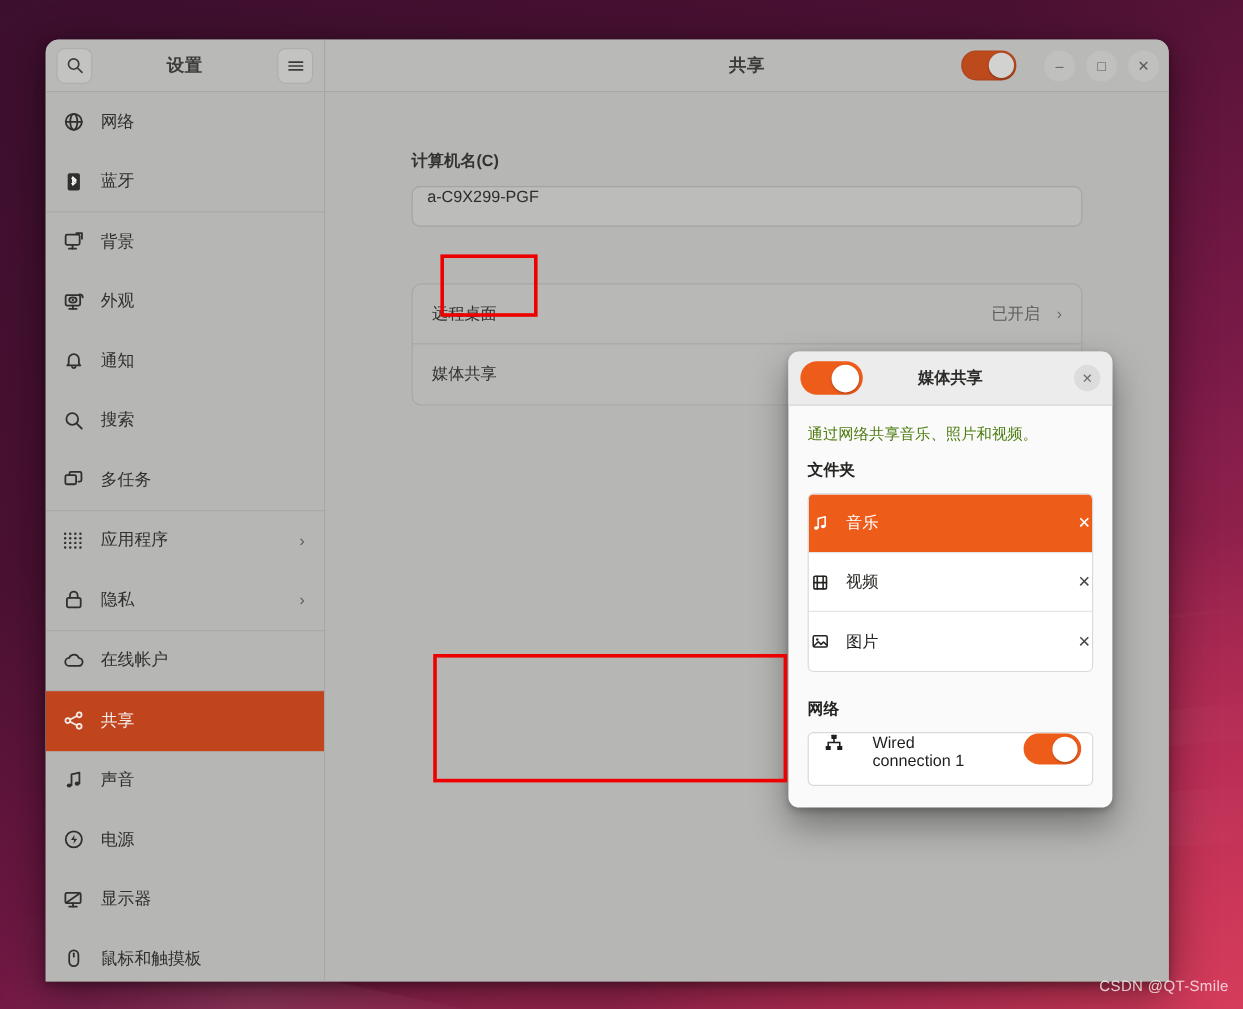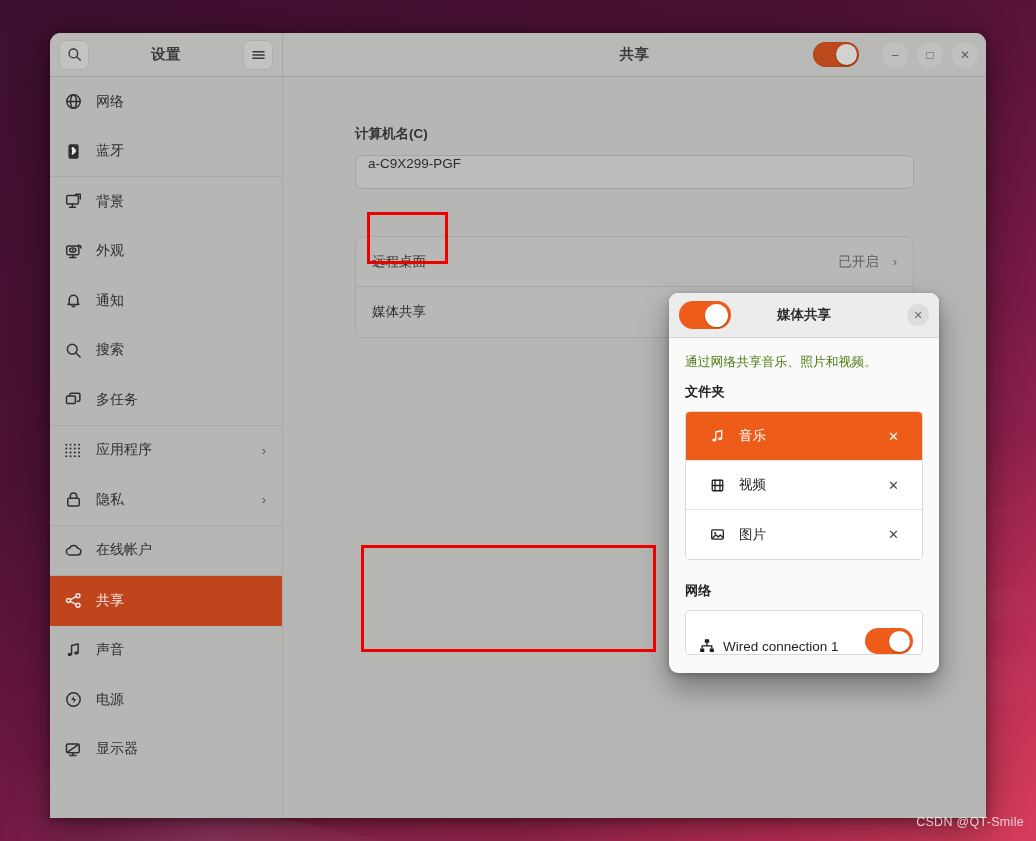--- a/index.html
+++ b/index.html
@@ -29,21 +29,21 @@
   .sw2 { left: 420px; top: 640px; width: 640px; height: 30px; transform: rotate(-5deg);
          background: linear-gradient(180deg, rgba(255,255,255,0.07), rgba(0,0,0,0.05)); }
   .sw3 { left: 400px; top: 700px; width: 660px; height: 46px; transform: rotate(-4deg);
          background: linear-gradient(180deg, rgba(255,255,255,0.05), rgba(0,0,0,0.06)); }
   .sw4 { left: 0px; top: 760px; width: 420px; height: 120px; transform: rotate(12deg);
          background: linear-gradient(180deg, rgba(0,0,0,0.10), rgba(0,0,0,0.0)); }
 
   
   #window {
     position: absolute;
-    left: 50px; top: 33px;
+    left: 38px; top: 33px;
     width: 936px; height: 785px;
     border-radius: 11px 11px 0 0;
     background: #b6b6b4;
     box-shadow: 0 10px 38px rgba(0,0,0,0.45), 0 2px 8px rgba(0,0,0,0.3);
     overflow: hidden;
     display: flex;
     flex-direction: column;
   }
 
   
@@ -247,21 +247,21 @@
   .folder-list {
     border: 1px solid #d9d9d9;
     border-radius: 5px;
     overflow: hidden;
     background: #fff;
     margin-bottom: 22px;
   }
   .folder-item {
     height: 49px;
     display: flex; align-items: center;
-    padding: 0 23px;
+    padding: 0 1px;
     gap: 13px;
     font-size: 13.5px;
     color: #242422;
     border-bottom: 1px solid #e4e4e4;
     background: #fff;
   }
   .folder-item:last-child { border-bottom: none; }
   .folder-item.selected { background: #ee5c1a; color: #ffffff; }
   .folder-item .fic { width: 17px; display: flex; align-items: center; justify-content: center; flex: 0 0 17px; }
   .folder-item .fname { flex: 1; }
@@ -269,23 +269,23 @@
   .folder-item.selected .fx { color: #ffffff; }
 
   .net-list {
     border: 1px solid #d9d9d9;
     border-radius: 5px;
     background: #fff;
     overflow: hidden;
   }
   .net-item {
     height: 43px;
-    display: flex; align-items: flex-end;
+    display: flex; align-items: flex-start;
     padding: 0 9px 0 13px;
-    gap: 8px;
+    gap: 24px;
     font-size: 13.5px;
     color: #1e1e1c;
   }
   .net-item .nname { flex: 1; }
   .net-toggle {
     width: 48px; height: 26px; border-radius: 13px;
     background: #ee5c1a; position: relative; flex: 0 0 48px;
   }
   .net-toggle .knob {
     position: absolute; top: 2.5px; right: 3px;
@@ -529,20 +529,29 @@
           <div class="side-item">
             <span class="ic">
               <svg width="17" height="17" viewBox="0 0 16 16">
                 <rect x="1.4" y="2.8" width="12" height="8.2" rx="1.2" fill="none" stroke="currentColor" stroke-width="1.4" stroke-linecap="round" stroke-linejoin="round"></rect>
                 <line x1="7.4" y1="11" x2="7.4" y2="13.6" fill="none" stroke="currentColor" stroke-width="1.4" stroke-linecap="round" stroke-linejoin="round"></line>
                 <line x1="4.4" y1="13.6" x2="10.4" y2="13.6" fill="none" stroke="currentColor" stroke-width="1.4" stroke-linecap="round" stroke-linejoin="round"></line>
                 <line x1="2.6" y1="10.2" x2="12" y2="3.8" fill="none" stroke="currentColor" stroke-width="1.4" stroke-linecap="round" stroke-linejoin="round"></line>
               </svg>
             </span>
             <span class="lbl">显示器</span>
+          </div>
+          <div class="side-item">
+            <span class="ic">
+              <svg width="17" height="17" viewBox="0 0 16 16">
+                <rect x="4.4" y="1.8" width="7.2" height="12.4" rx="3.6" fill="none" stroke="currentColor" stroke-width="1.4" stroke-linecap="round" stroke-linejoin="round"></rect>
+                <line x1="8" y1="4.2" x2="8" y2="6.8" fill="none" stroke="currentColor" stroke-width="1.4" stroke-linecap="round" stroke-linejoin="round"></line>
+              </svg>
+            </span>
+            <span class="lbl">鼠标和触摸板</span>
           </div>
         </div>
       </div>
 
     <div class="content">
       <div class="content-inner">
         <div class="field-label">计算机名(C)</div>
         <div class="hostname-entry">
           <span>a-C9X299-PGF</span>
         </div>

